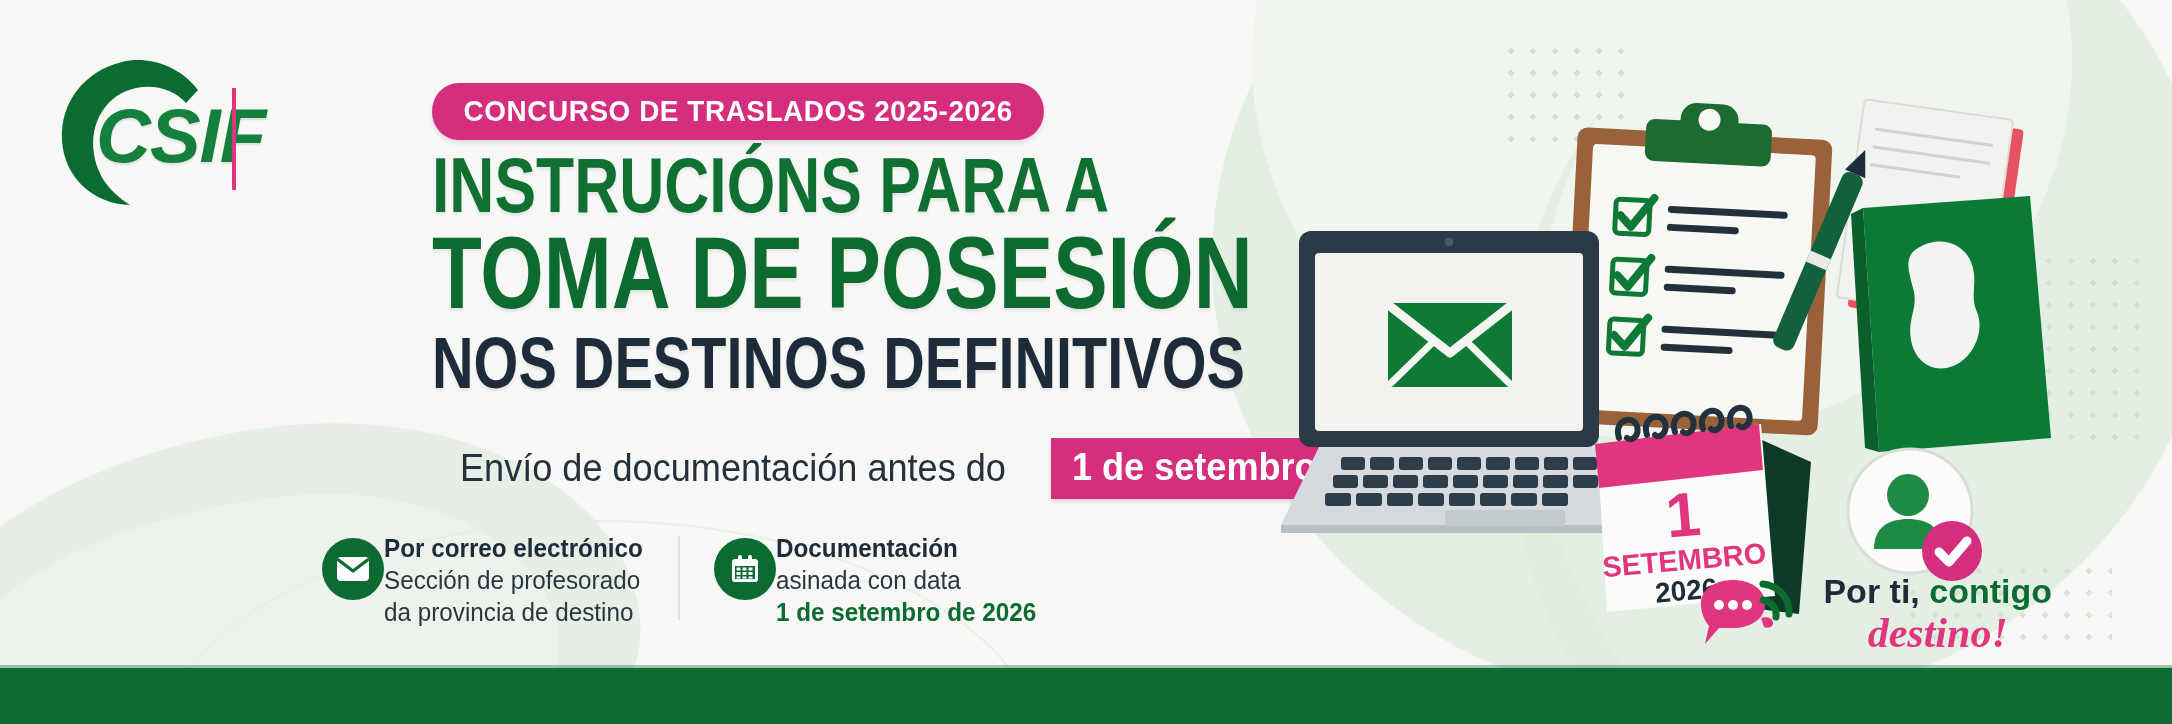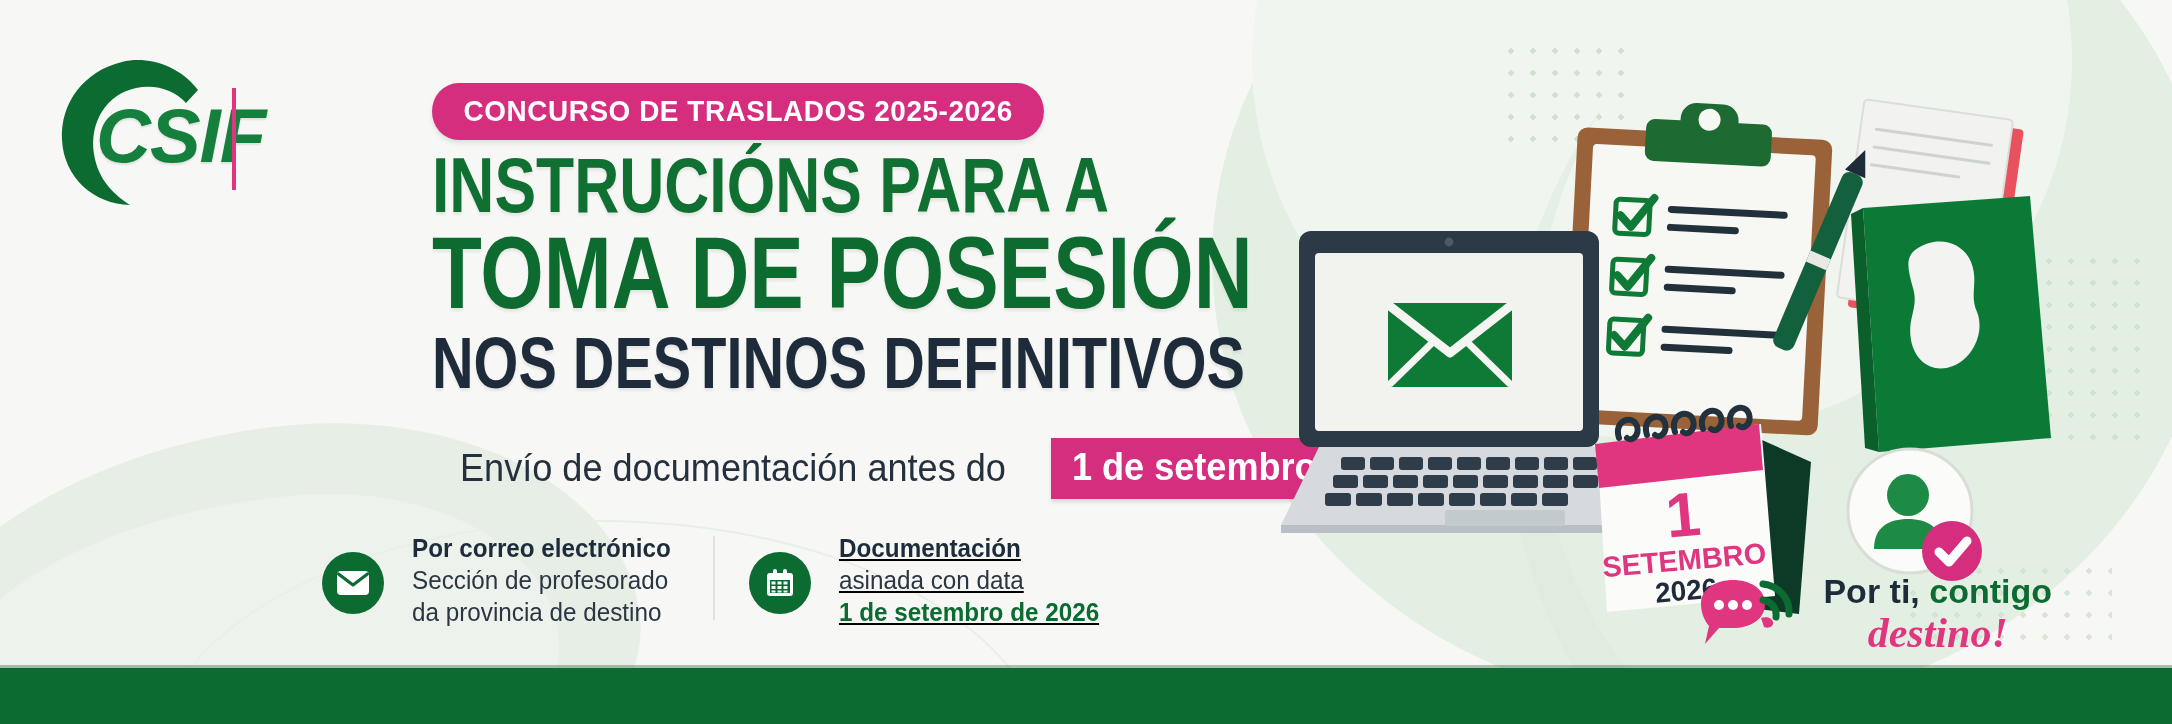--- a/index.html
+++ b/index.html
@@ -164,25 +164,25 @@
     transform:scaleX(.95); transform-origin:left center;
     box-shadow:0 3px 4px rgba(0,0,0,.12);
   }
 
   
   .features{
     position:absolute; left:322px; top:530px;
     display:flex; align-items:flex-start;
   }
   .feature{
-    display:flex; align-items:center; gap:28px;
-    padding-right:34px;
+    display:flex; align-items:flex-start; gap:0;
+    padding-right:27px;
     position:relative;
   }
-  .feature + .feature{ padding-left:36px;text-decoration:underline; }
+  .feature + .feature{ padding-left:36px; }
   .feature + .feature::before{
     content:""; position:absolute; left:0; top:6px;
     width:2px; height:84px; background:#dfe3de;
   }
   .f-icon{
     width:62px; height:62px; border-radius:50%;
     background:#0b6b31;
     display:flex; align-items:center; justify-content:center;
     flex:0 0 62px;
     margin-top:8px;

